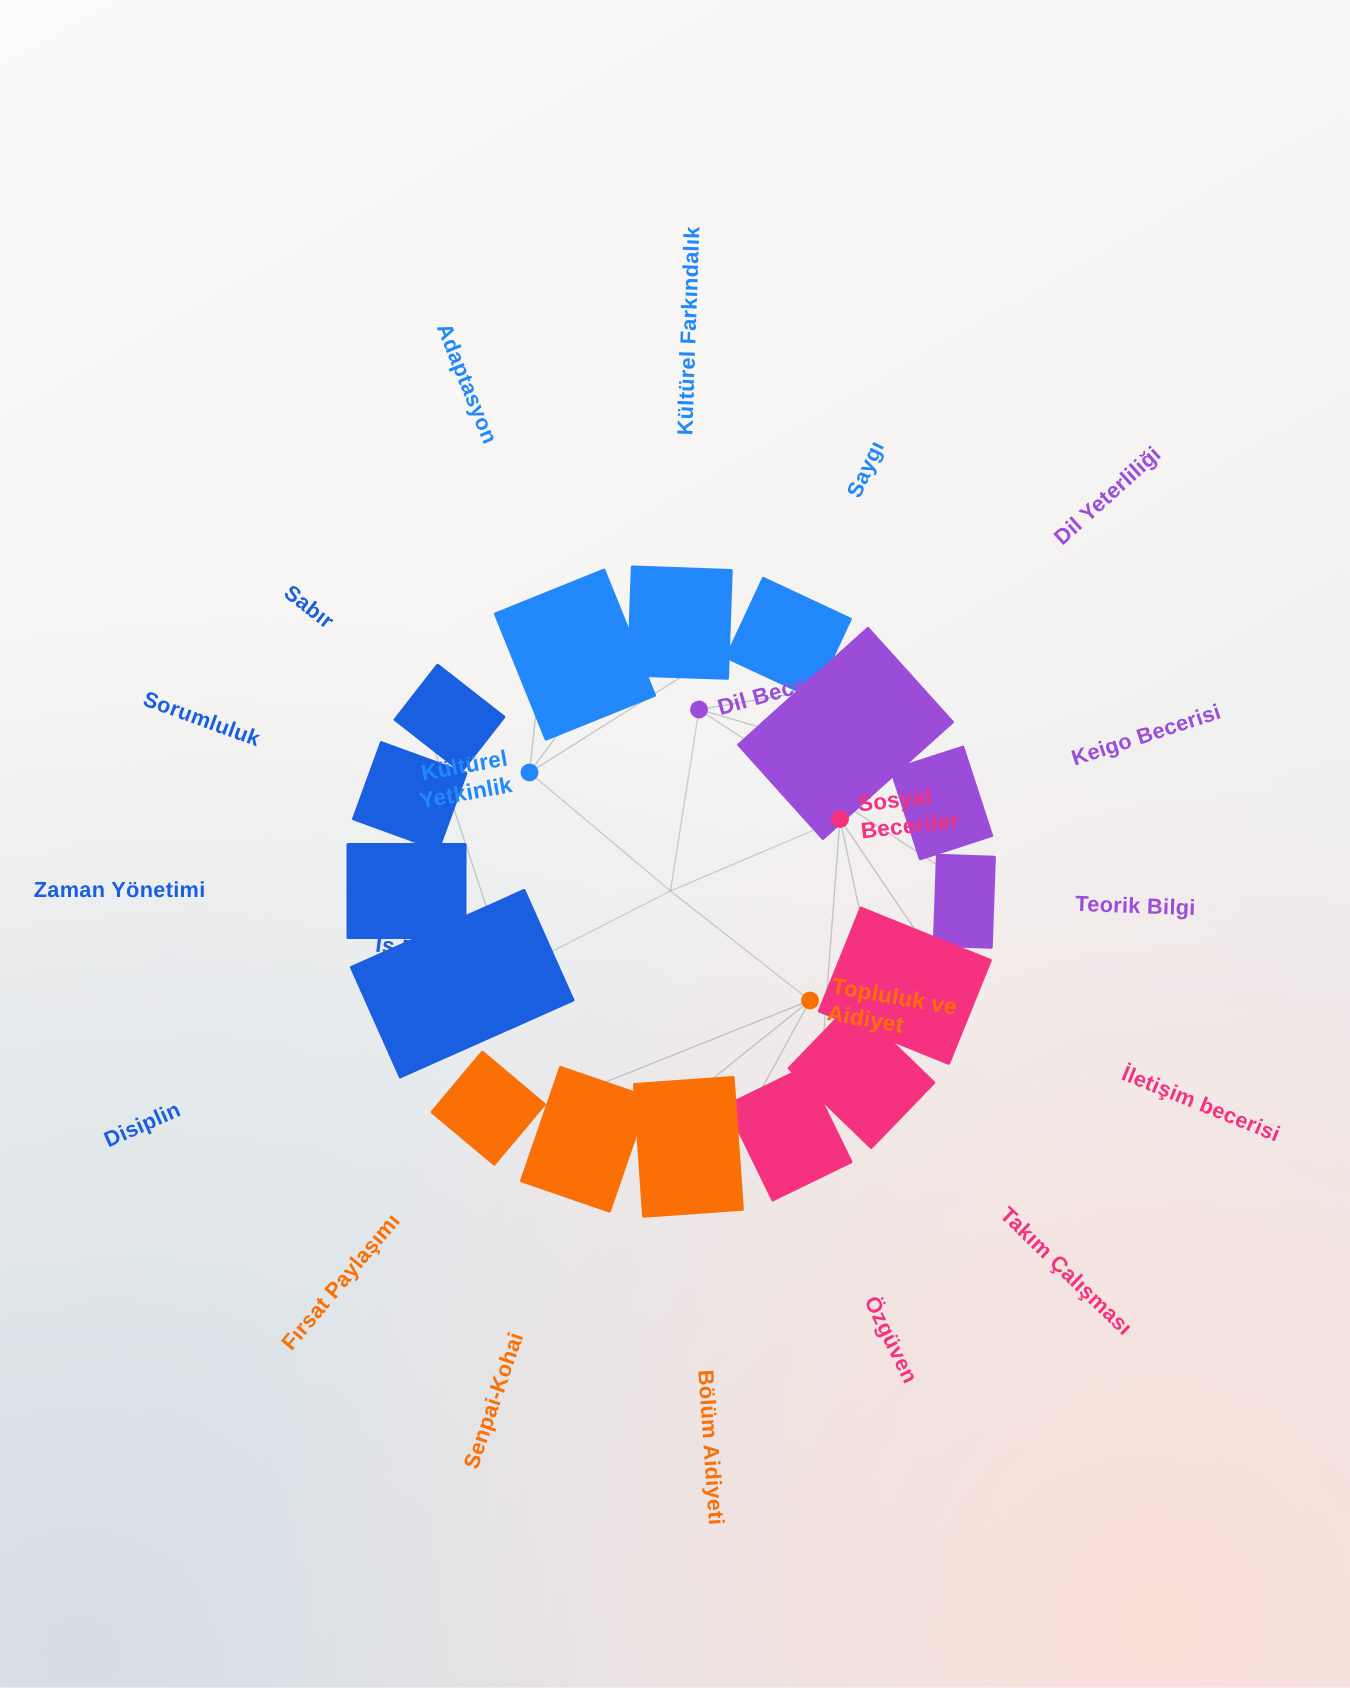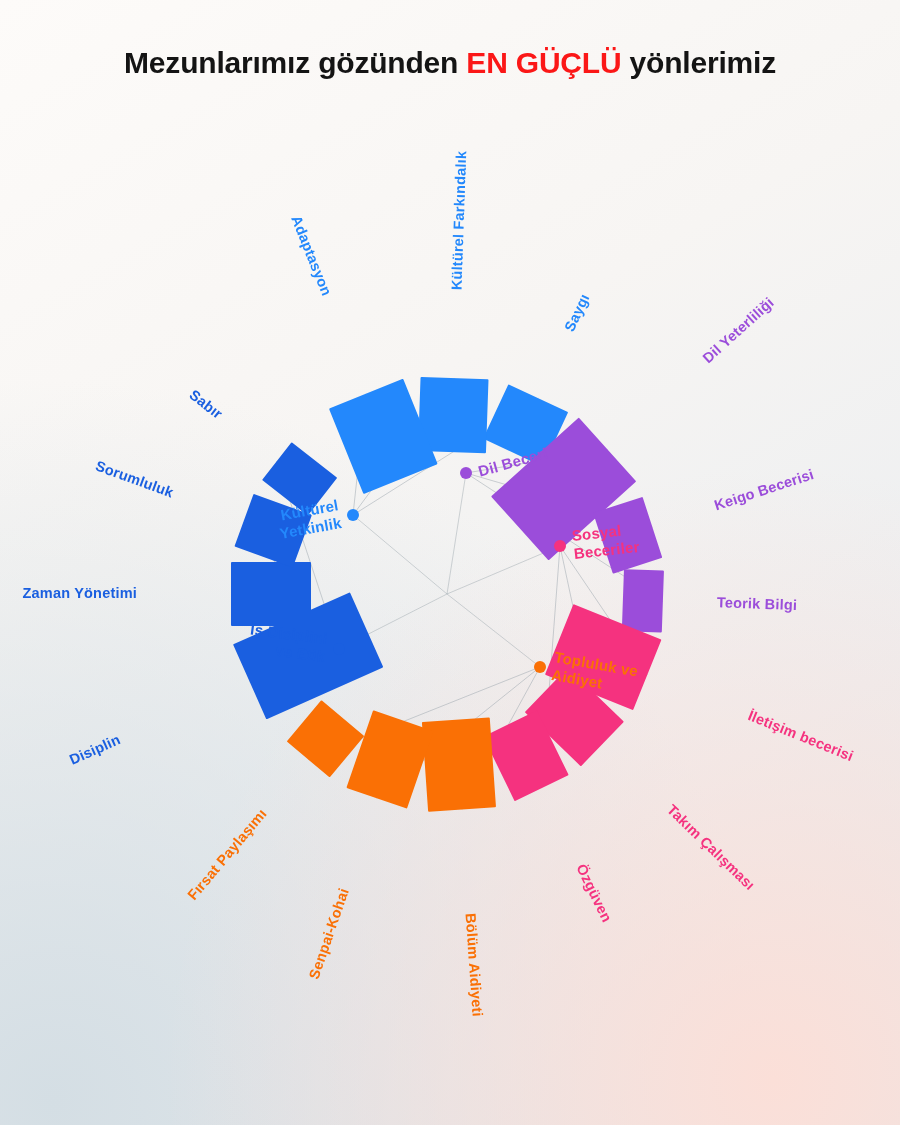--- a/index.html
+++ b/index.html
@@ -67,23 +67,20 @@
     font-size: 15px;
     font-weight: bold;
     letter-spacing: 0.2px;
   }
 </style>
 </head>
 <body>
 
 <div id="stage">
 
-  <div id="title">
-    <span class="seg">Mezunlarımız gözünden </span><span class="seg hl">EN GÜÇLÜ</span><span class="seg"> yönlerimiz</span>
-  </div>
 
   <svg id="viz" viewBox="0 0 900 1125">
     <g id="links">
         <path d="M447,594 L353,515" class="spoke"></path>
         <path d="M353,515 Q486.4055920659136,430.9310129600602 538.2855445359911,398.2375180000836" class="link"></path>
         <path d="M353,515 Q426.107569727173,416.4547385819902 454.5382912877402,378.1315813638753" class="link"></path>
         <path d="M353,515 Q362.42118259195735,427.68436693777323 366.08497582216296,393.7282874135739" class="link"></path>
         <path d="M447,594 L466,473" class="spoke"></path>
         <path d="M466,473 Q567.8938832582443,456.05680809907034 607.5192823031172,449.4677890264866" class="link"></path>
         <path d="M466,473 Q600.2283094142223,512.0616770348082 652.4282075197532,527.2523292150114" class="link"></path>

